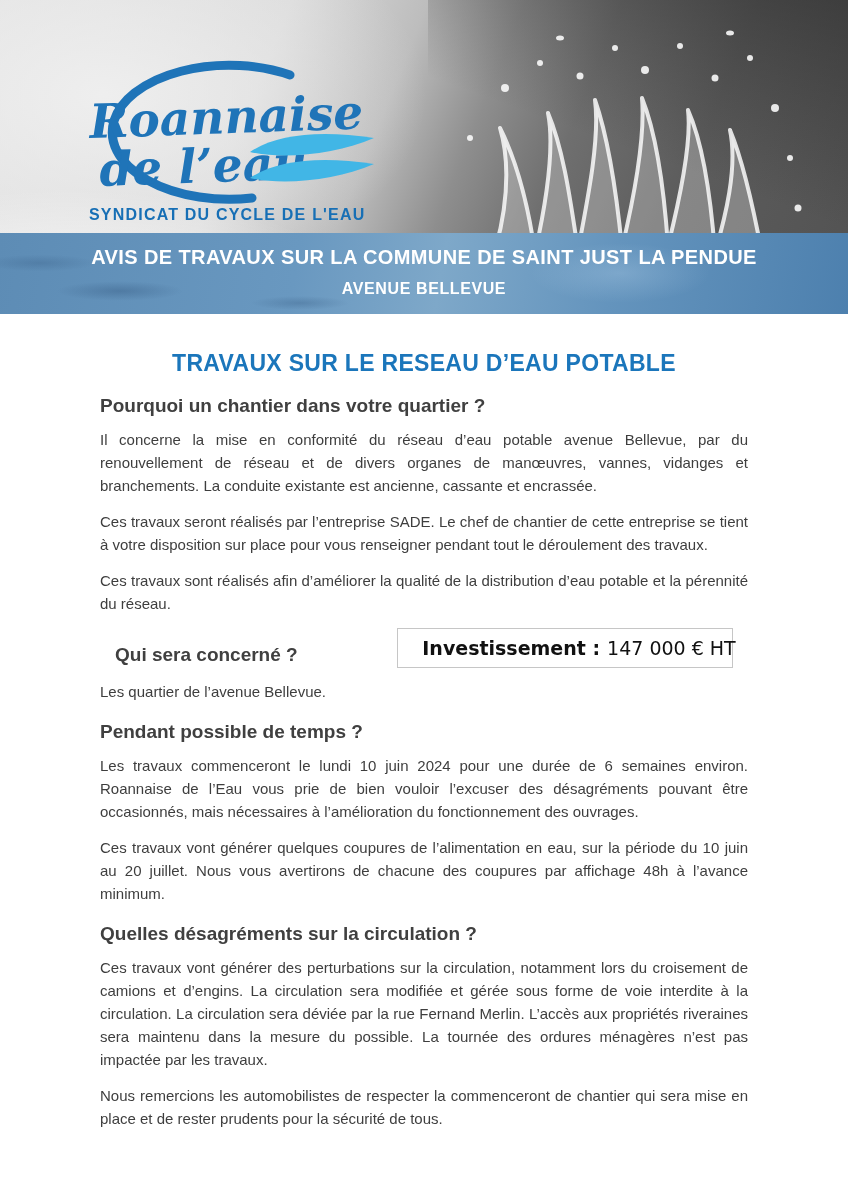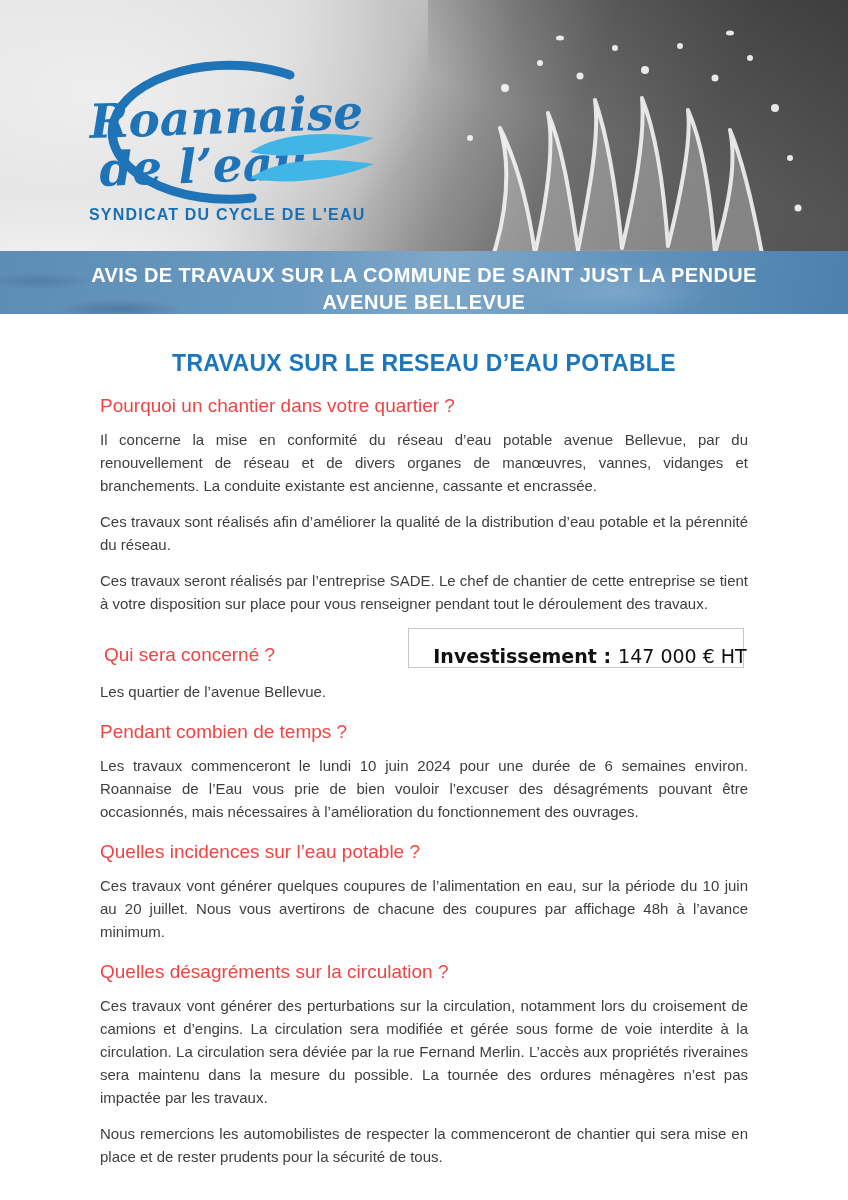--- a/index.html
+++ b/index.html
@@ -21,50 +21,50 @@
   .splash { position:absolute; left:430px; top:18px; }
 
   
   .logo { position:absolute; left:52px; top:26px; }
   .logo text { user-select:none; }
   .brand-script { font-family:"DejaVu Serif", serif; font-style:italic; font-weight:bold; fill:#1f74b8; }
   .tagline-text { font-family:"Liberation Sans", sans-serif; font-weight:bold; fill:#176fb5; letter-spacing:1.2px; }
 
   
   .banner {
-    position:absolute; left:0; bottom:0; width:848px; height:63px;
+    position:absolute; left:0; bottom:0; width:848px; height:81px;
     background:
       radial-gradient(ellipse 90px 14px at 120px 58px, rgba(36,70,110,0.30), rgba(36,70,110,0) 70%),
       radial-gradient(ellipse 70px 10px at 300px 70px, rgba(36,70,110,0.25), rgba(36,70,110,0) 70%),
       radial-gradient(ellipse 80px 12px at 40px 30px, rgba(36,70,110,0.22), rgba(36,70,110,0) 70%),
       radial-gradient(ellipse 120px 40px at 620px 40px, rgba(200,225,245,0.25), rgba(200,225,245,0) 75%),
       linear-gradient(100deg, #5d8cb5 0%, #6998c0 35%, #7ea8c9 52%, #6494bd 72%, #4d80ae 100%);
     color:#ffffff; text-align:center;
   }
   .banner-line1 { font-size:20px; font-weight:bold; letter-spacing:0.4px; margin-top:13px; }
-  .banner-line2 { font-size:20px; font-weight:bold; letter-spacing:0.6px; margin-top:4px; }
+  .banner-line2 { font-size:16px; font-weight:bold; letter-spacing:0.6px; margin-top:11px; }
 
   
   .doc-title {
     text-align:center; color:#1b76bb; font-size:23px; font-weight:bold;
     letter-spacing:0.3px; margin:36px 100px 2px;
   }
   .content { padding:0 100px; }
   .section-heading {
-    color:#ef4444; font-size:19px; font-weight:normal; margin:18px 0 11px;
+    color:#404040; font-size:19px; font-weight:bold; margin:18px 0 11px;
   }
   p.body-text {
     color:#3e3e3e; font-size:15px; line-height:23px; text-align:justify;
     margin:0 0 13px;
   }
-  .invest-row { display:flex; align-items:flex-end; justify-content:space-between; margin:2px 4px 12px; }
+  .invest-row { display:flex; align-items:flex-end; justify-content:space-between; margin:2px 15px 12px; }
   .invest-row .section-heading { margin:0 0 2px; }
   .invest-box {
     width:336px; height:40px; border:1px solid #c6c6c6; background:#ffffff;
-    display:flex; align-items:flex-end; justify-content:center;
+    display:flex; align-items:center; justify-content:center;
     font-family:"DejaVu Sans", sans-serif; font-size:19px; color:#111111; white-space:nowrap;padding-left:28px;
   }
   .invest-box .label { font-weight:bold; margin-right:7px; }
 </style>
 </head>
 <body>
 
 <div class="header">
 
   <svg class="splash" width="400" height="290" viewBox="0 0 400 290">
@@ -112,40 +112,39 @@
   </div>
 </div>
 
 <h1 class="doc-title">TRAVAUX SUR LE RESEAU D’EAU POTABLE</h1>
 
 <div class="content">
 
   <div>
     <div class="section-heading">Pourquoi un chantier dans votre quartier ?</div>
     <p class="body-text">Il concerne la mise en conformité du réseau d’eau potable avenue Bellevue, par du renouvellement de réseau et de divers organes de manœuvres, vannes, vidanges et branchements. La conduite existante est ancienne, cassante et encrassée.</p>
+    <p class="body-text">Ces travaux seront réalisés par l’entreprise SADE. Le chef de chantier de cette entreprise se tient à votre disposition sur place pour vous renseigner pendant tout le déroulement des travaux.</p>
     <p class="body-text">Ces travaux sont réalisés afin d’améliorer la qualité de la distribution d’eau potable et la pérennité du réseau.</p>
-    <p class="body-text">Ces travaux seront réalisés par l’entreprise SADE. Le chef de chantier de cette entreprise se tient à votre disposition sur place pour vous renseigner pendant tout le déroulement des travaux.</p>
   </div>
 
   <div class="invest-row">
     <div class="section-heading">Qui sera concerné ?</div>
     <div class="invest-box">
       <span class="label">Investissement :</span>
       <span class="value">147 000 € HT</span>
     </div>
   </div>
   <p class="body-text">Les quartier de l’avenue Bellevue.</p>
 
   <div>
-    <div class="section-heading">Pendant combien de temps ?</div>
+    <div class="section-heading">Pendant possible de temps ?</div>
     <p class="body-text">Les travaux commenceront le lundi 10 juin 2024 pour une durée de 6 semaines environ. Roannaise de l’Eau vous prie de bien vouloir l’excuser des désagréments pouvant être occasionnés, mais nécessaires à l’amélioration du fonctionnement des ouvrages.</p>
   </div>
 
   <div>
-    <div class="section-heading">Quelles incidences sur l’eau potable ?</div>
     <p class="body-text">Ces travaux vont générer quelques coupures de l’alimentation en eau, sur la période du 10 juin au 20 juillet. Nous vous avertirons de chacune des coupures par affichage 48h à l’avance minimum.</p>
   </div>
 
   <div>
     <div class="section-heading">Quelles désagréments sur la circulation ?</div>
     <p class="body-text">Ces travaux vont générer des perturbations sur la circulation, notamment lors du croisement de camions et d’engins. La circulation sera modifiée et gérée sous forme de voie interdite à la circulation. La circulation sera déviée par la rue Fernand Merlin. L’accès aux propriétés riveraines sera maintenu dans la mesure du possible. La tournée des ordures ménagères n’est pas impactée par les travaux.</p>
     <p class="body-text">Nous remercions les automobilistes de respecter la commenceront de chantier qui sera mise en place et de rester prudents pour la sécurité de tous.</p>
   </div>
 </div>
 

